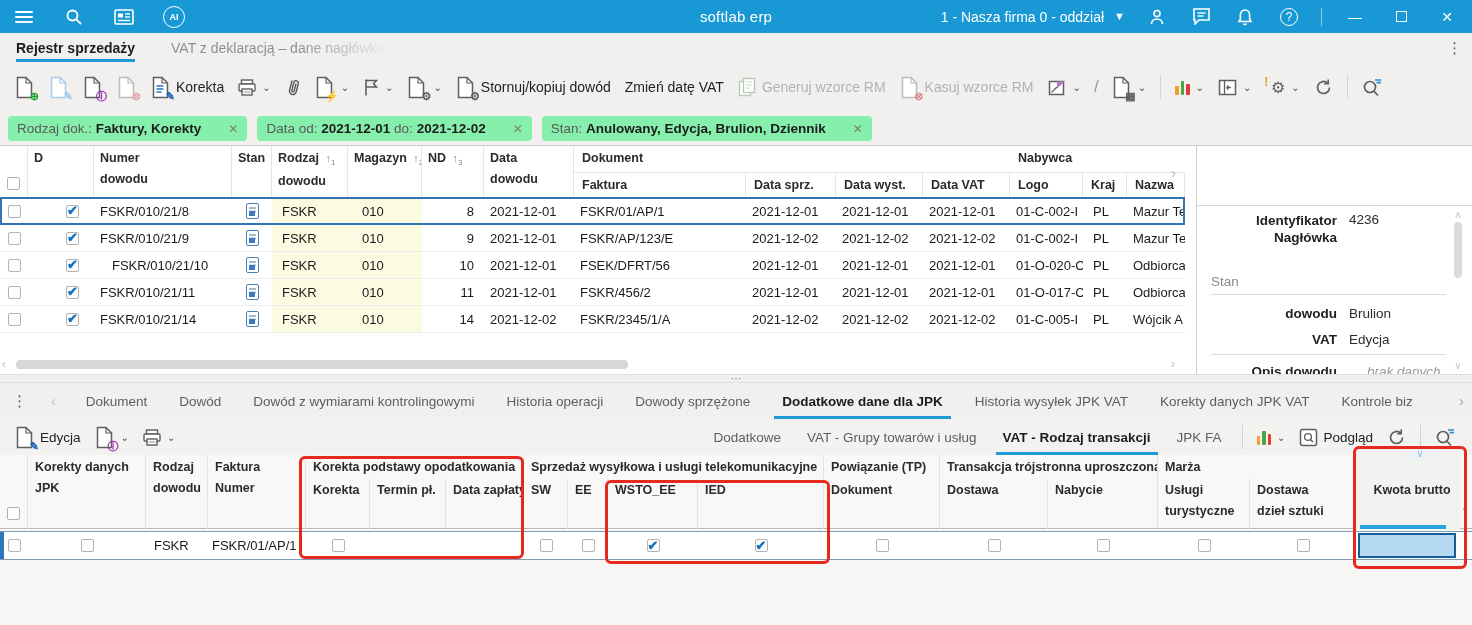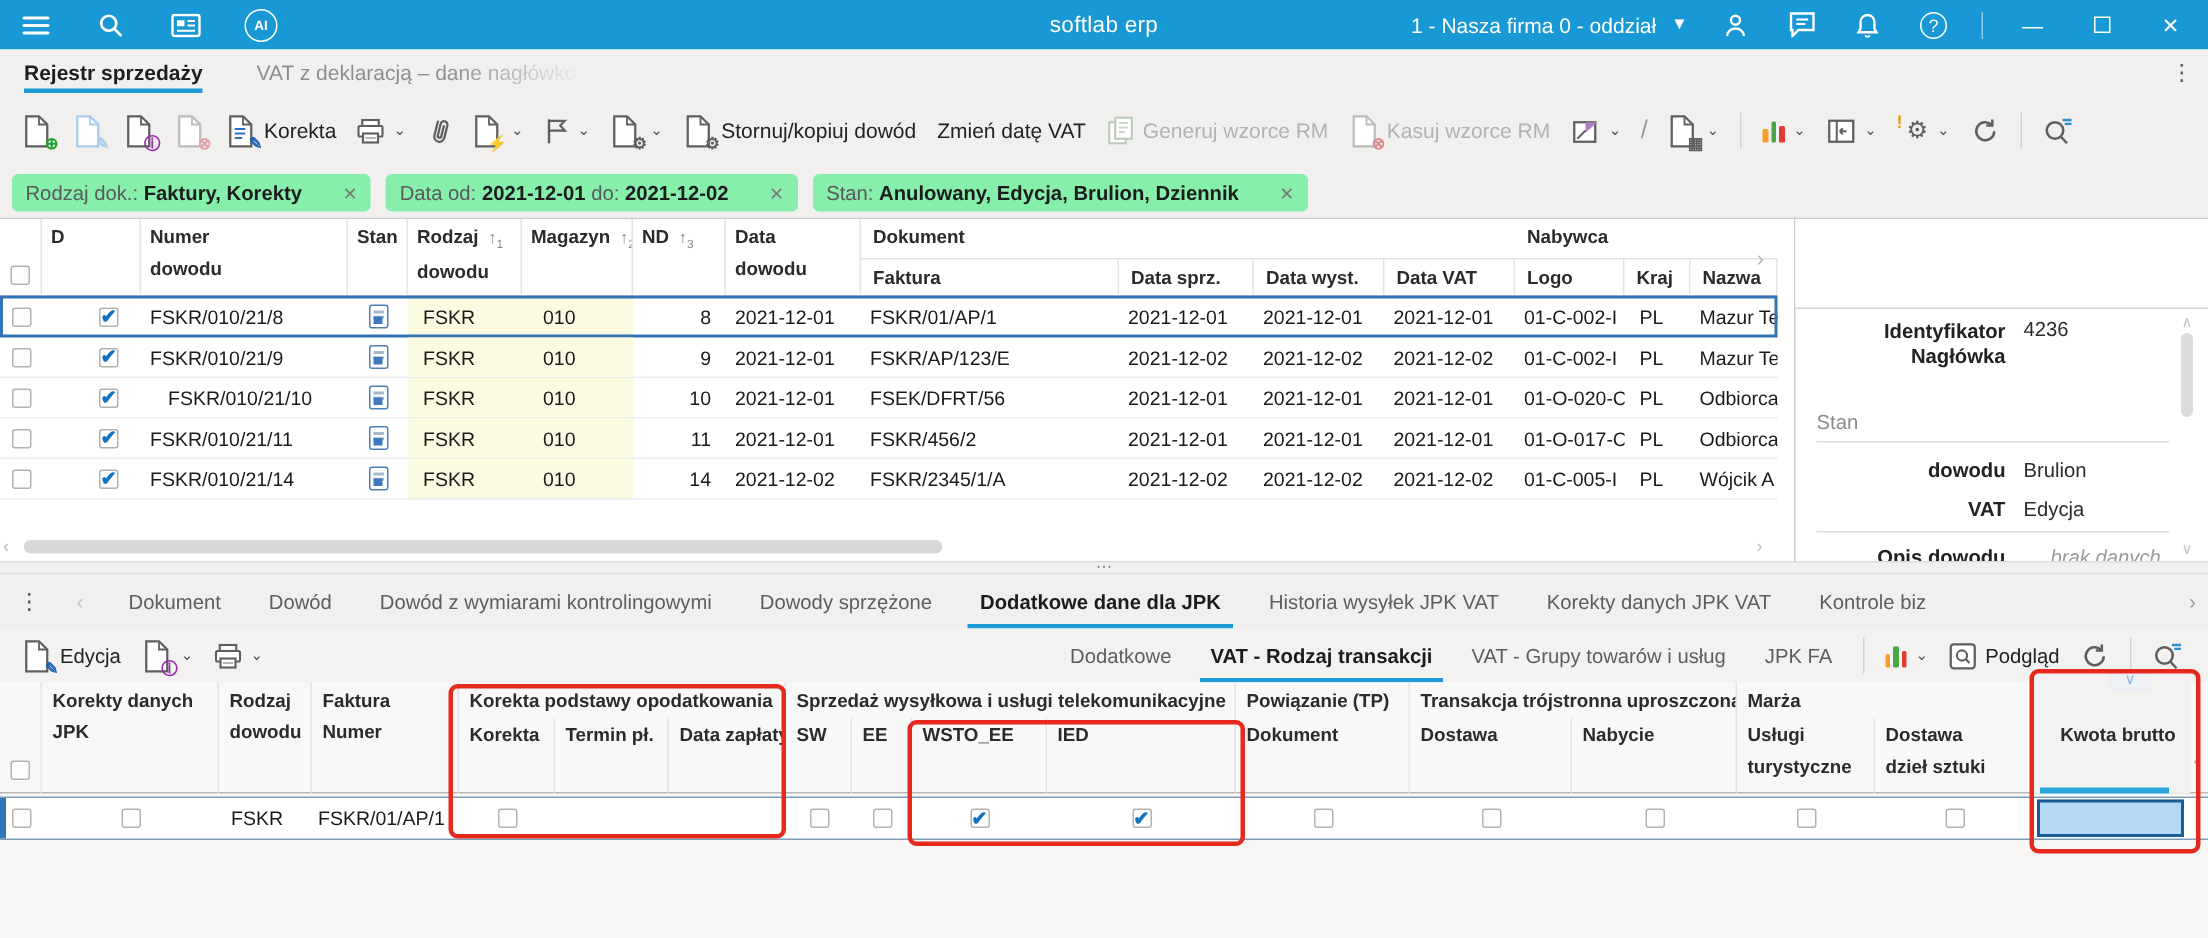--- a/index.html
+++ b/index.html
@@ -621,20 +621,21 @@
 
   <div id="splitter">⋯</div>
 
   <div id="bottomtabs">
     <span class="kebab">⋮</span>
     <span class="scroll-chev">‹</span>
     <span id="btabs-host" style="display:flex;align-items:center;">
         <div class="btab">Dokument</div>
         <div class="btab">Dowód</div>
         <div class="btab">Dowód z wymiarami kontrolingowymi</div>
+        <div class="btab">Historia operacji</div>
         <div class="btab">Dowody sprzężone</div>
         <div class="btab active">Dodatkowe dane dla JPK</div>
         <div class="btab">Historia wysyłek JPK VAT</div>
         <div class="btab">Korekty danych JPK VAT</div>
         <div class="btab">Kontrole biz</div>
       </span>
     <span class="end-chev">›</span>
   </div>
 
   <div id="subtoolbar">
@@ -669,22 +670,22 @@
             <rect x="1" y="5" width="16" height="7" rx="1" fill="#fff" stroke="#5f5f5f" stroke-width="1.4"></rect>
             <rect x="4" y="10" width="10" height="6" fill="#fff" stroke="#5f5f5f" stroke-width="1.4"></rect>
             <line x1="5.5" y1="13" x2="12.5" y2="13" stroke="#9e9d9c" stroke-width="1.1"></line>
           </svg>
         </span>
         <span class="chev">⌄</span>
       </div>
     <div class="right">
       <span id="stabs-host" style="display:flex;align-items:center;">
           <div class="stab">Dodatkowe</div>
+          <div class="stab">VAT - Grupy towarów i usług</div>
           <div class="stab active">VAT - Rodzaj transakcji</div>
-          <div class="stab">VAT - Grupy towarów i usług</div>
           <div class="stab">JPK FA</div>
         </span>
       <span class="tsep"></span>
       <div class="tbtn">
           <span class="bars">
             <i style="height:9px;background:#f59d2c"></i>
             <i style="height:14px;background:#49a546"></i>
             <i style="height:11px;background:#e03c31"></i>
           </span>
           <span class="chev">⌄</span>

